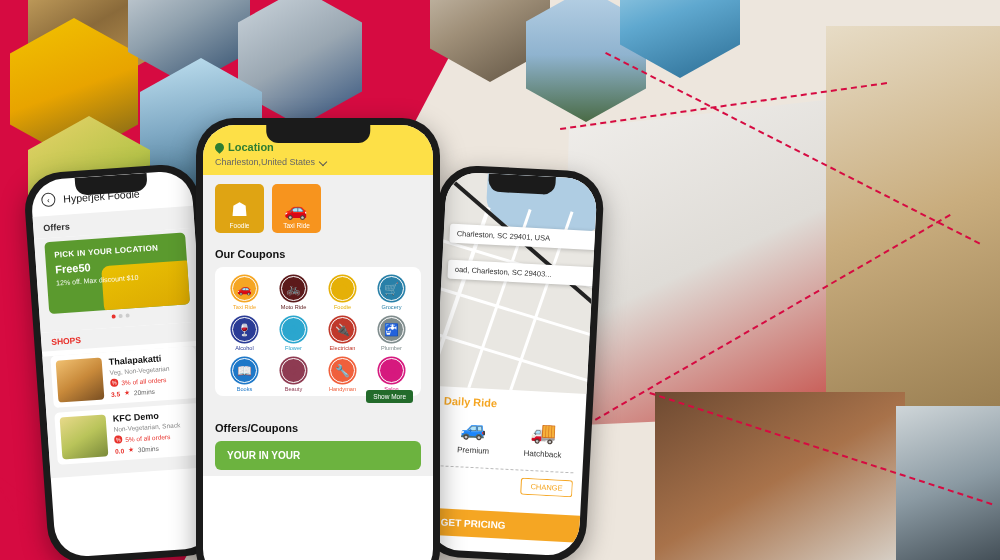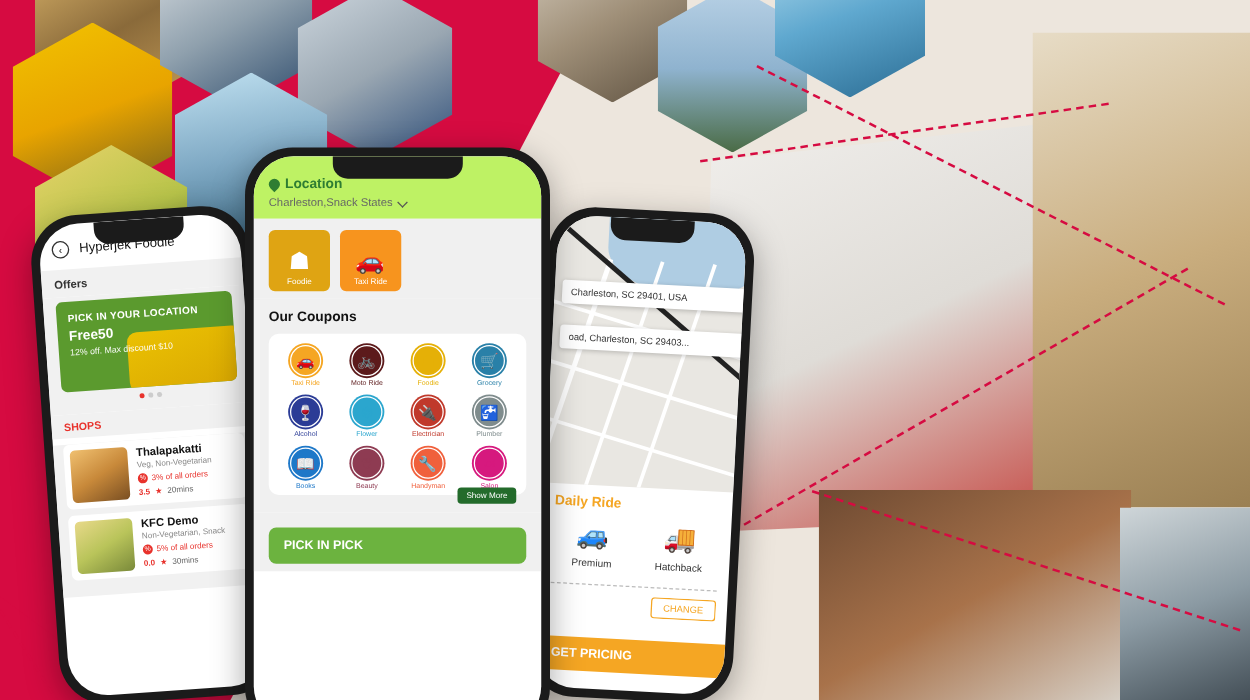--- a/index.html
+++ b/index.html
@@ -50,21 +50,21 @@
   }
   .notch {
     position:absolute; top:0; left:50%; transform:translateX(-50%);
     width:45%; height:18px; background:#1b1b1b;
     border-radius:0 0 12px 12px; z-index:9;
   }
 
   
   #phone-center { left:196px; top:118px; width:244px; height:470px; }
   #phone-center .screen { font-size:9px; }
-  .loc-bar { padding:16px 12px 8px; background:#bef264; }
+  .loc-bar { padding:16px 12px 8px; background:#fde047; }
   .loc-title { color:#2E7D32; font-weight:bold; font-size:11px;
                display:flex; align-items:center; gap:4px; }
   .pin { width:9px; height:9px; background:#2E7D32; border-radius:50% 50% 50% 0;
          transform:rotate(-45deg); display:inline-block; }
   .loc-sub { color:#666; font-size:9px; margin-top:4px;
              display:flex; align-items:center; gap:5px; }
   .chev { width:6px; height:6px; border-right:1.6px solid #555;
           border-bottom:1.6px solid #555; transform:rotate(45deg); }
   .sec { background:#F0F0F0; padding:9px 12px 6px; }
   .sec-h { font-weight:bold; font-size:11px; color:#111; margin-bottom:7px; }
@@ -309,21 +309,21 @@
   <div class="phone" id="phone-center">
     <div class="screen">
       <div class="notch"></div>
 
       <div class="loc-bar">
         <div class="loc-title">
           <span class="pin"></span>
           <span>Location</span>
         </div>
         <div class="loc-sub">
-          <span>Charleston,Snack States</span>
+          <span>Charleston,United States</span>
           <span class="chev"></span>
         </div>
       </div>
 
       <div class="sec">
         <div class="recent">
           <div class="rtile" style="background:#DFA413;">
             <span class="gl">☗</span>
             <span>Foodie</span>
           </div>
@@ -389,19 +389,20 @@
               <span class="ring" style="background:#D6197E;color:#D6197E;">☙</span>
               <span class="lb" style="color:#D6197E;">Salon</span>
             </div>
 
           </div>
           <div class="showmore">Show More</div>
         </div>
       </div>
 
       <div class="sec" style="padding-top:12px;">
-        <div class="green-banner">PICK IN PICK</div>
+        <div class="sec-h">Offers/Coupons</div>
+        <div class="green-banner">YOUR IN YOUR</div>
       </div>
 
     </div>
   </div>
 
 </div>
 
 </body></html>

